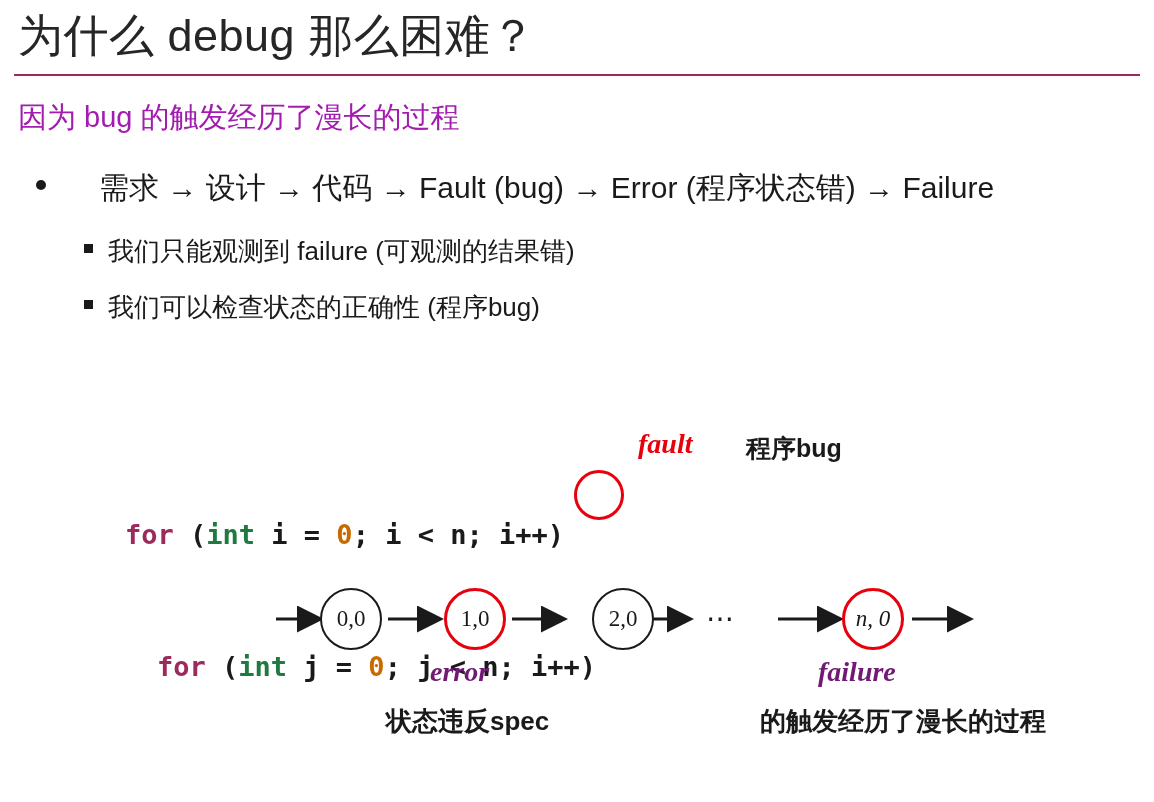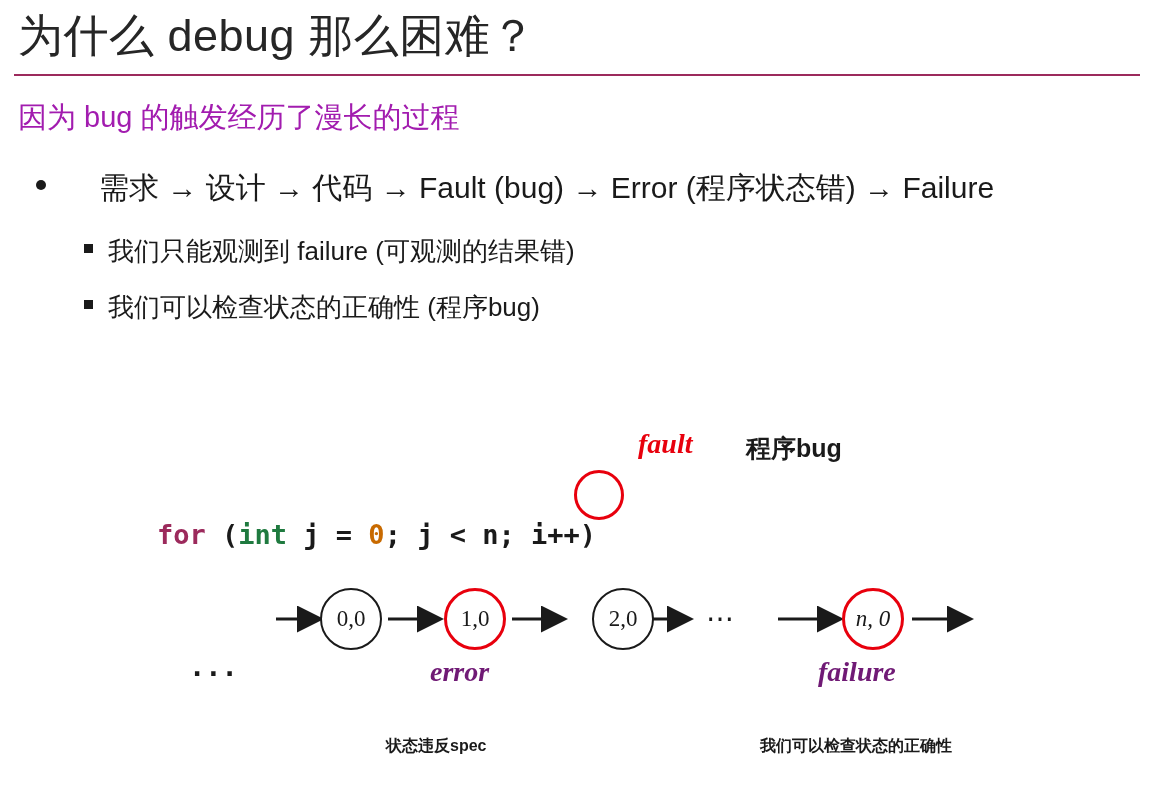--- a/index.html
+++ b/index.html
@@ -171,25 +171,24 @@
     position: absolute;
     font-size: 28px;
     color: #701a75;
     font-style: italic;
     font-weight: bold;
     font-family: Liberation Serif, serif;
     white-space: nowrap;
   }
   .lbl-zh {
     position: absolute;
-    font-size: 16px;
-    color: #1a1a1a;
-    font-weight: bold;
-    white-space: nowrap;
-    margin-top: 32px;
+    font-size: 26px;
+    color: #1a1a1a;
+    font-weight: bold;
+    white-space: nowrap;
   }
   svg.arrows { position: absolute; left: 0; top: 0; width: 1154px; height: 130px; }
 </style>
 </head>
 <body>
 
 <div class="slide">
 
   <div class="slide-title">为什么 debug 那么困难？</div>
   <div class="title-rule"></div>
@@ -204,20 +203,21 @@
   <div class="sub sub1">
     <span class="sq"></span>
     <span>我们只能观测到 failure (可观测的结果错)</span>
   </div>
   <div class="sub sub2">
     <span class="sq"></span>
     <span>我们可以检查状态的正确性 (程序bug)</span>
   </div>
 
   <div class="code">
+    <div class="code-line l1"><span class="kw">for</span><span class="plain"> (</span><span class="ty">int</span><span class="plain"> i = </span><span class="num">0</span><span class="plain">; i &lt; n; i++)</span></div>
     <div class="code-line l2"><span class="kw">for</span><span class="plain"> (</span><span class="ty">int</span><span class="plain"> j = </span><span class="num">0</span><span class="plain">; j &lt; n; i++)</span></div>
     <div class="code-line l3"><span class="plain">...</span></div>
   </div>
 
   <div class="fault-label">fault</div>
   <div class="fault-zh">程序bug</div>
   <div class="circle-mark"></div>
 
   <div class="diagram">
     <svg class="arrows" viewBox="0 0 1154 130">
@@ -236,16 +236,16 @@
 
     <div class="node" style="left:320px; top:28px;">0,0</div>
     <div class="node red" style="left:444px; top:28px;">1,0</div>
     <div class="node" style="left:592px; top:28px;">2,0</div>
     <div class="dots-mid" style="left:706px; top:42px;">⋯</div>
     <div class="node red italic" style="left:842px; top:28px;">n, 0</div>
 
     <div class="lbl-err" style="left:430px; top:96px;">error</div>
     <div class="lbl-err" style="left:818px; top:96px;">failure</div>
     <div class="lbl-zh" style="left:386px; top:144px;">状态违反spec</div>
-    <div class="lbl-zh" style="left:760px; top:144px;">我们可以检查状态的正确性</div>
+    <div class="lbl-zh" style="left:760px; top:144px;">的触发经历了漫长的过程</div>
   </div>
 
 </div>
 
 </body></html>

